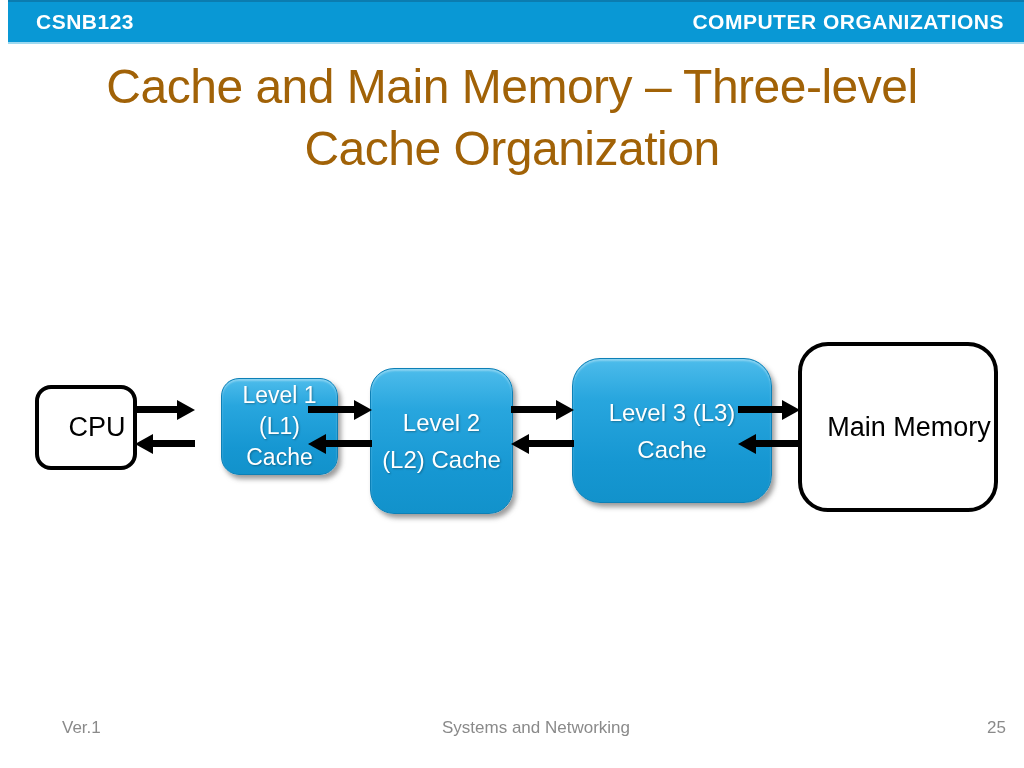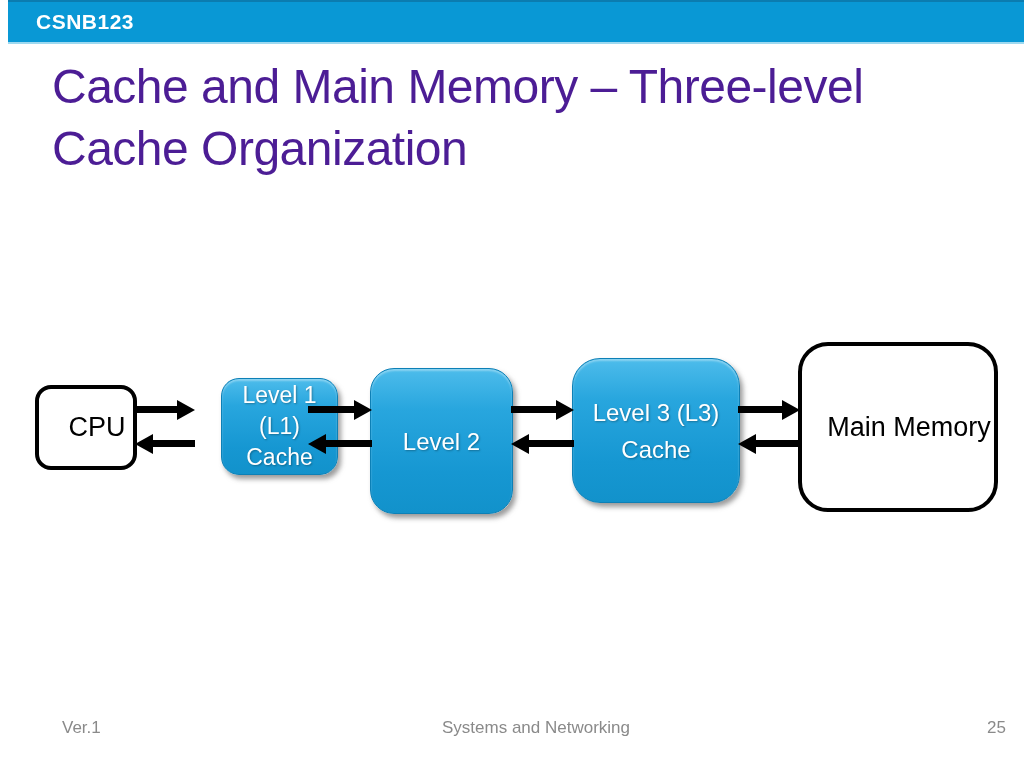--- a/index.html
+++ b/index.html
@@ -22,21 +22,21 @@
   .header-left{
     color:#fff;font-weight:bold;font-size:21px;letter-spacing:.5px;margin-left:28px;
   }
   .header-right{
     color:#fff;font-weight:bold;font-size:21px;letter-spacing:.5px;margin-right:28px;
   }
 
   
   .slide-title{
     position:absolute;top:56px;left:52px;width:920px;
-    color:#4c1d95;
+    text-align:center;color:#a16207;
     font-size:48px;line-height:62px;letter-spacing:-0.5px;font-weight:normal;
   }
 
   
   .diagram{position:absolute;left:0;top:0;width:1024px;height:768px;}
 
   .node{
     position:absolute;display:flex;align-items:center;justify-content:center;
     text-align:center;box-sizing:border-box;
   }
@@ -46,21 +46,21 @@
   .node-cache{
     background:linear-gradient(180deg,#4dbceb 0%,#28a6de 28%,#1697d2 72%,#1292cb 100%);
     border:1px solid #0d80b6;color:#fff;
     box-shadow:3px 4px 5px rgba(90,90,90,.6), inset 0 2px 2px rgba(255,255,255,.35);
     text-shadow:1px 1px 2px rgba(0,0,0,.3);
   }
 
   .cpu-box{left:35px;top:385px;width:102px;height:85px;border-radius:16px;font-size:27px;}
   .l1-box{left:193px;top:378px;width:117px;height:97px;border-radius:18px;font-size:23px;line-height:31px;margin-left:28px;}
   .l2-box{left:370px;top:368px;width:143px;height:146px;border-radius:24px;font-size:24px;line-height:37px;}
-  .l3-box{left:572px;top:358px;width:168px;height:145px;border-radius:28px;font-size:24px;line-height:37px;}
+  .l3-box{left:572px;top:358px;width:200px;height:145px;border-radius:28px;font-size:24px;line-height:37px;}
   .mm-box{left:798px;top:342px;width:200px;height:170px;border-radius:30px;font-size:27px;}
 
   
   .arrow{position:absolute;height:7px;background:#000;}
   .arrow-right::after{
     content:"";position:absolute;left:100%;top:50%;transform:translateY(-50%);
     width:0;height:0;border-left:18px solid #000;
     border-top:10px solid transparent;border-bottom:10px solid transparent;
   }
   .arrow-left::before{
@@ -85,20 +85,21 @@
   .footer-center{position:absolute;left:0;top:0;width:100%;text-align:center;}
   .footer-page{position:absolute;right:66px;top:0;}
 </style>
 </head>
 <body>
 
 <div class="slide">
 
   <div class="header-bar">
     <span class="header-left">CSNB123</span>
+    <span class="header-right">COMPUTER ORGANIZATIONS</span>
   </div>
 
   <div class="slide-title">Cache and Main Memory – Three-level Cache Organization</div>
 
   <div class="diagram">
 
     <div class="node node-white cpu-box">
       <span>CPU</span>
     </div>
 
@@ -106,20 +107,21 @@
       <div>
         <div>Level 1</div>
         <div>(L1)</div>
         <div>Cache</div>
       </div>
     </div>
 
     <div class="node node-cache l2-box">
       <div>
         <div>Level 2</div>
+        <div>(L2) Cache</div>
       </div>
     </div>
 
     <div class="node node-cache l3-box">
       <div>
         <div>Level 3 (L3)</div>
         <div>Cache</div>
       </div>
     </div>
 

